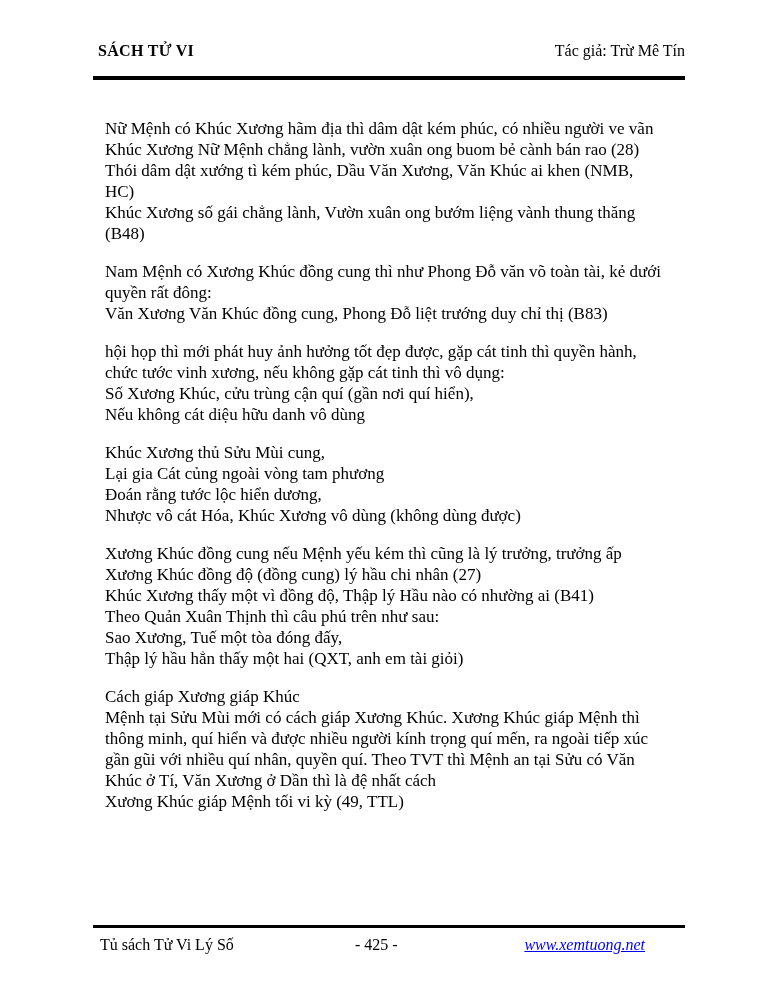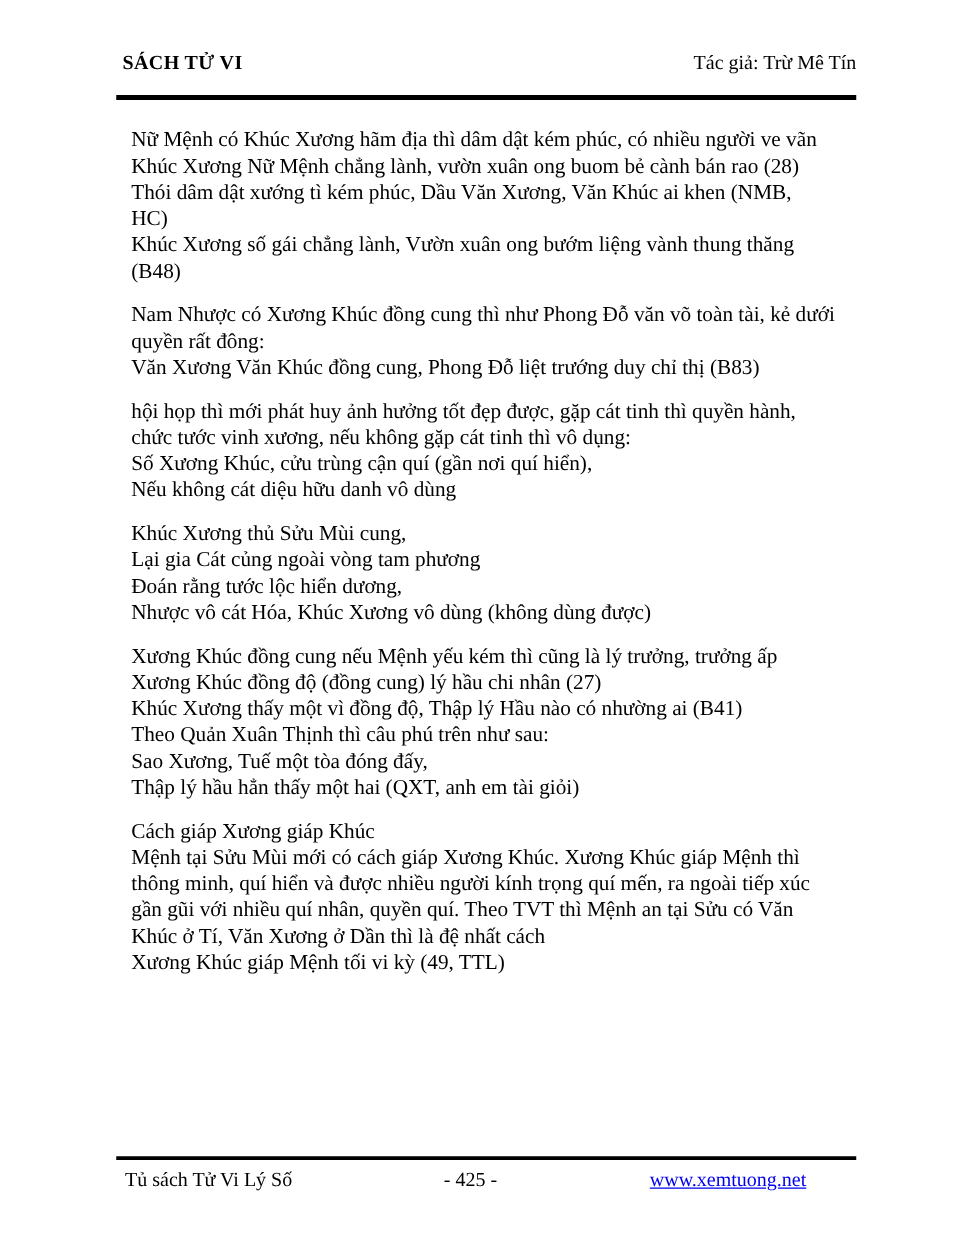--- a/index.html
+++ b/index.html
@@ -32,21 +32,21 @@
     letter-spacing:0.3px;
     padding-left:5px;
   }
   
   .content{
     position:absolute;
     left:105px;top:101px;
     width:578px;
     font-size:17px;
   }
-  .paragraph{margin:0 0 14px 0;}
+  .paragraph{margin:17px 0 14px 0;}
   .line{
     height:21px;
     line-height:21px;
     white-space:nowrap;
   }
   
   .footer{
     position:absolute;
     left:93px;right:80px;top:925px;
     border-top:3px solid #000000;
@@ -54,20 +54,21 @@
     font-size:16px;
     line-height:19px;
   }
   .footer .series{position:absolute;left:7px;top:7px;}
   .footer .page-num{position:absolute;left:262px;top:7px;}
   .footer .site-link{
     position:absolute;right:40px;top:7px;
     color:#0000EE;
     text-decoration:underline;
     cursor:pointer;
+    font-style:italic;
   }
 </style>
 </head>
 <body>
 
 <div class="page">
 
   <div class="header">
     <span class="book-title">SÁCH TỬ VI</span>
     <span class="author">Tác giả: Trừ Mê Tín</span>
@@ -76,21 +77,21 @@
   <div class="content" id="content">
       <div class="paragraph">
         <div class="line">Nữ Mệnh có Khúc Xương hãm địa thì dâm dật kém phúc, có nhiều người ve vãn</div>
         <div class="line">Khúc Xương Nữ Mệnh chẳng lành, vườn xuân ong buom bẻ cành bán rao (28)</div>
         <div class="line">Thói dâm dật xướng tì kém phúc, Dầu Văn Xương, Văn Khúc ai khen (NMB,</div>
         <div class="line">HC)</div>
         <div class="line">Khúc Xương số gái chẳng lành, Vườn xuân ong bướm liệng vành thung thăng</div>
         <div class="line">(B48)</div>
       </div>
       <div class="paragraph">
-        <div class="line">Nam Nhược có Xương Khúc đồng cung thì như Phong Đỗ văn võ toàn tài, kẻ dưới</div>
+        <div class="line">Nam Mệnh có Xương Khúc đồng cung thì như Phong Đỗ văn võ toàn tài, kẻ dưới</div>
         <div class="line">quyền rất đông:</div>
         <div class="line">Văn Xương Văn Khúc đồng cung, Phong Đỗ liệt trướng duy chỉ thị (B83)</div>
       </div>
       <div class="paragraph">
         <div class="line">hội họp thì mới phát huy ảnh hưởng tốt đẹp được, gặp cát tinh thì quyền hành,</div>
         <div class="line">chức tước vinh xương, nếu không gặp cát tinh thì vô dụng:</div>
         <div class="line">Số Xương Khúc, cửu trùng cận quí (gần nơi quí hiển),</div>
         <div class="line">Nếu không cát diệu hữu danh vô dùng</div>
       </div>
       <div class="paragraph">

